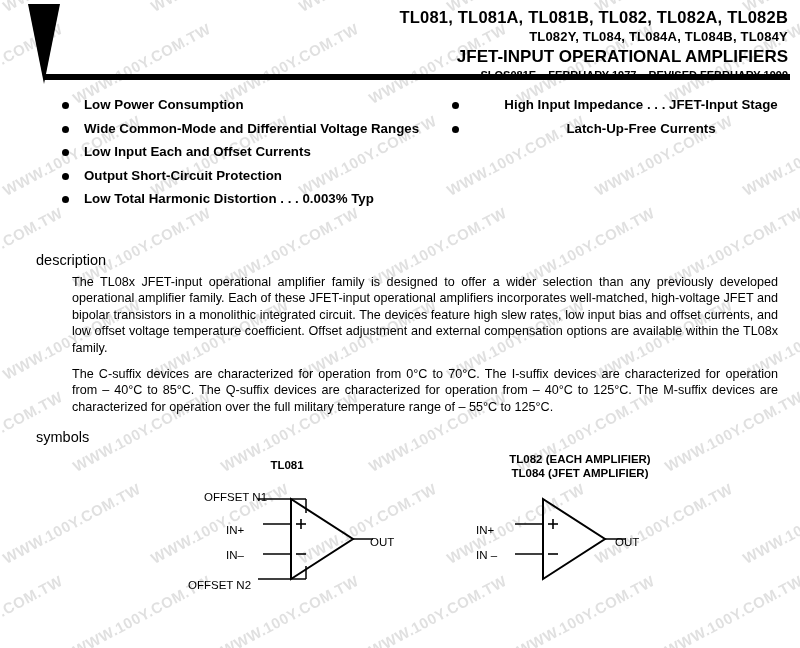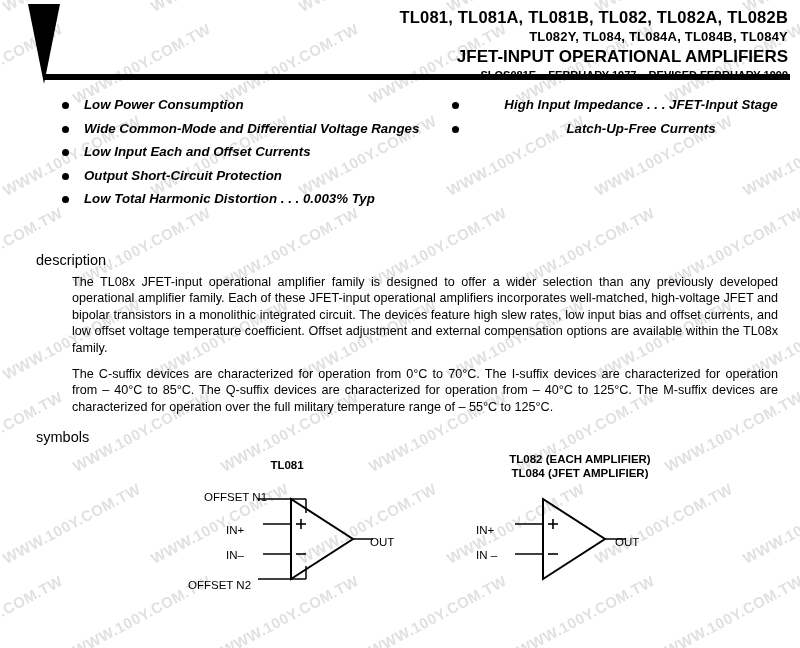--- a/index.html
+++ b/index.html
@@ -114,21 +114,20 @@
   }
   .feat-col.left { left: 58px; width: 370px; }
   .feat-col.right { left: 448px; width: 360px; text-align: center; }
   .feat {
     position: relative;
     padding-left: 26px;
     font-weight: bold;
     font-size: 13.3px;
     line-height: 18.5px;
     margin-bottom: 5px;
-    font-style: italic;
   }
   .feat::before {
     content: "";
     position: absolute;
     left: 4px;
     top: 6px;
     width: 7px;
     height: 7px;
     background: #000;
     border-radius: 50%;

